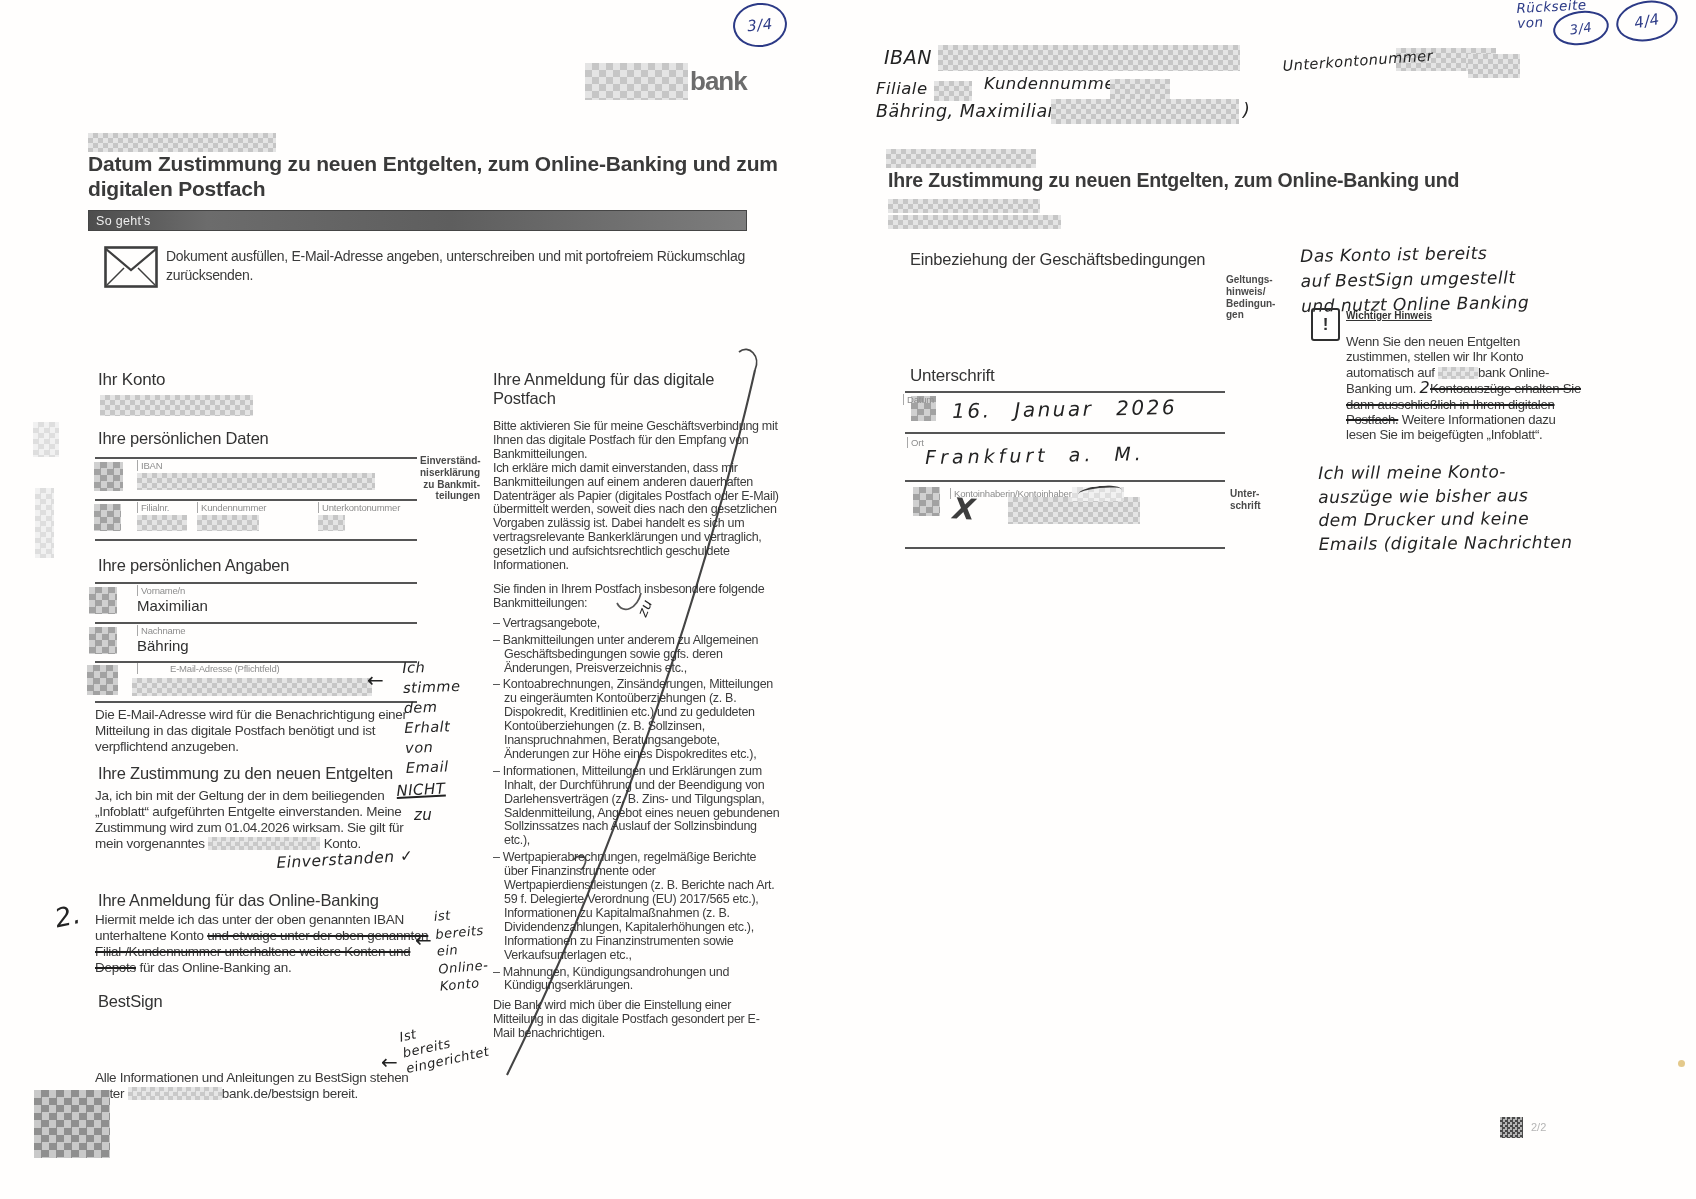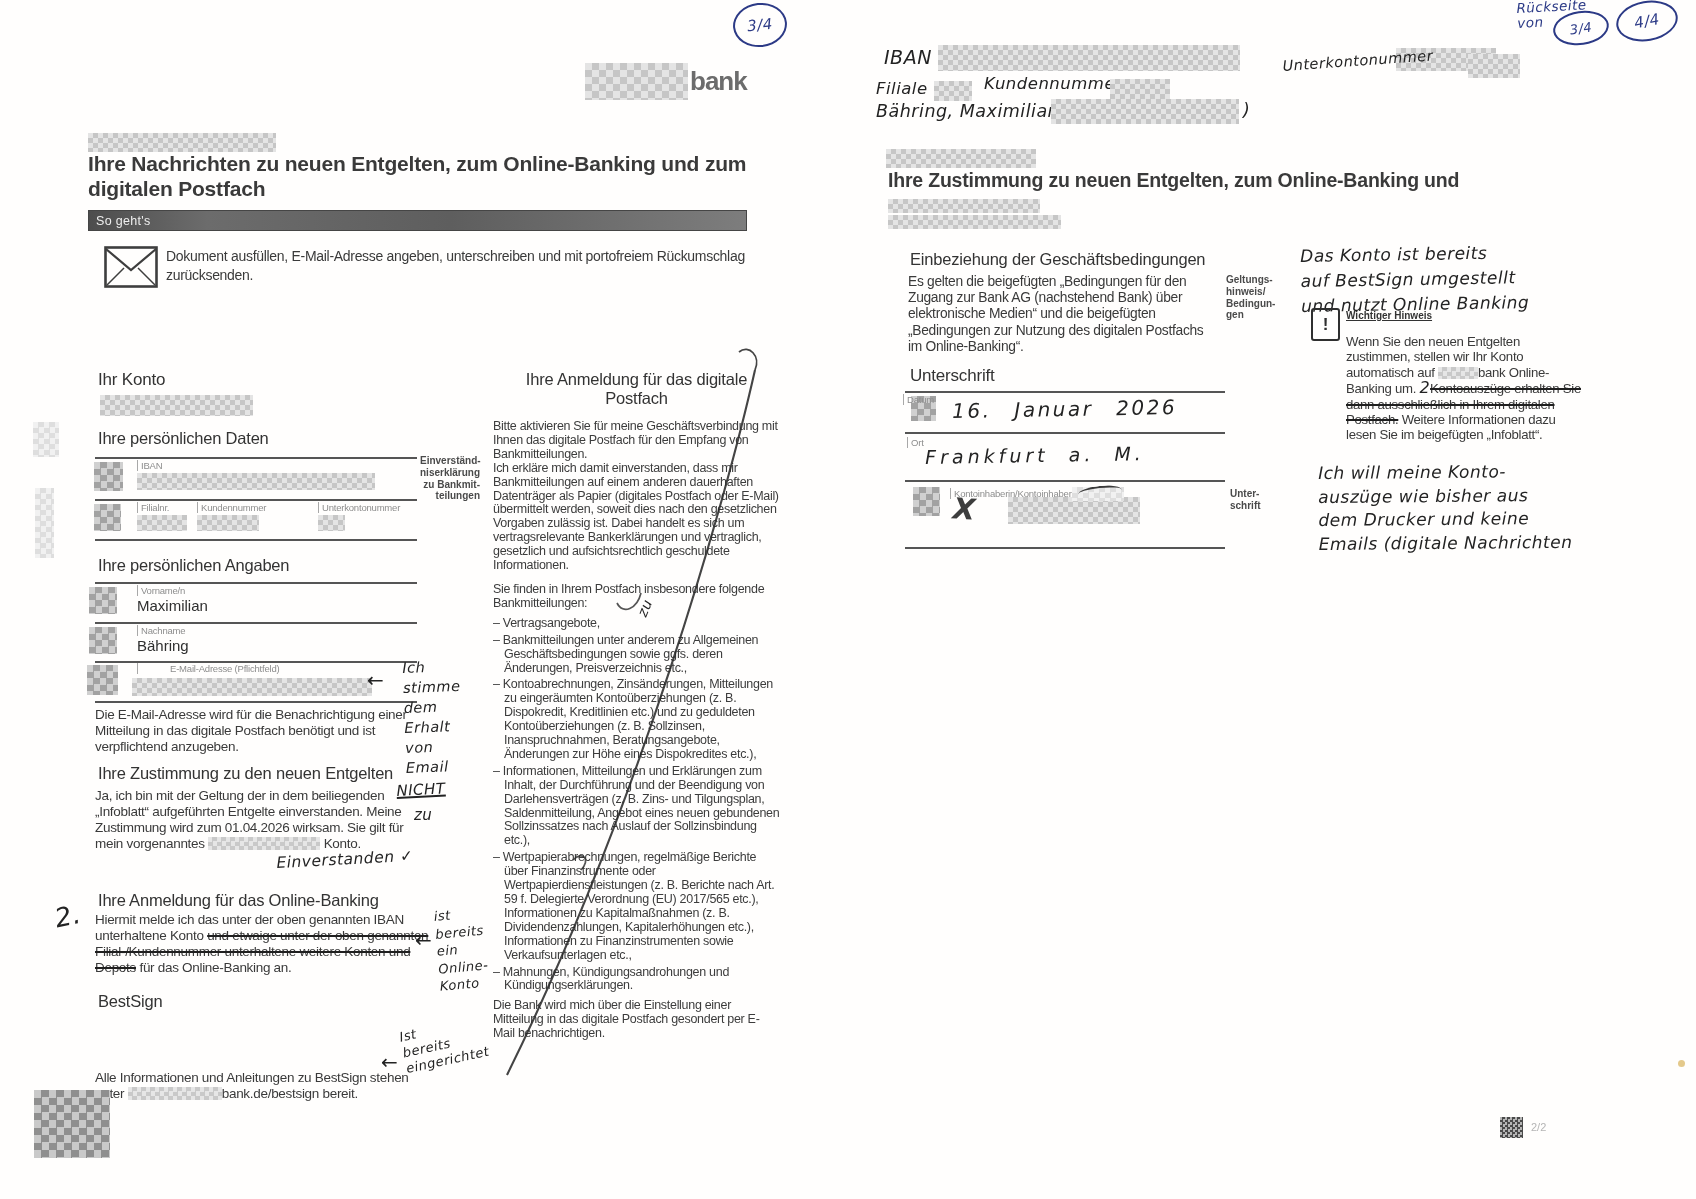--- a/index.html
+++ b/index.html
@@ -9,21 +9,21 @@
   
   .px{background:repeating-conic-gradient(#c6c6c6 0% 25%, #e4e4e4 0% 50%) 0 0/14px 14px;}
   .px.fine{background-size:10px 10px;}
   .px.box{background:repeating-conic-gradient(#a2a2a2 0% 25%, #d0d0d0 0% 50%) 0 0/13px 13px;}
   .px.faint{background:repeating-conic-gradient(#dedede 0% 25%, #f1f1f1 0% 50%) 0 0/11px 11px;}
   .px.big{background:repeating-conic-gradient(#8f8f8f 0% 25%, #c9c9c9 0% 50%) 0 0/15px 15px;}
   .px.dark{background:repeating-conic-gradient(#4a4a4a 0% 25%, #b5b5b5 0% 50%) 0 0/5px 5px;}
   .pxi{display:inline-block;vertical-align:-2px;background:repeating-conic-gradient(#c9c9c9 0% 25%, #e6e6e6 0% 50%) 0 0/9px 9px;}
   
   .ttl{font-weight:bold;font-size:21px;line-height:24.5px;color:#3a3a3a;letter-spacing:-0.2px;}
-  .hd{font-size:16.5px;color:#333;letter-spacing:-0.2px;text-align:center;}
+  .hd{font-size:16.5px;color:#333;letter-spacing:-0.2px;}
   .bd{font-size:13.5px;line-height:16px;color:#3a3a3a;letter-spacing:-0.3px;}
   .bd2{font-size:12.5px;line-height:13.9px;color:#3c3c3c;letter-spacing:-0.3px;}
   .lbl{font-size:9.5px;color:#8d8d8d;border-left:1px solid #a8a8a8;padding-left:3px;letter-spacing:-0.2px;white-space:nowrap;}
   .mlabel{font-weight:bold;font-size:10px;line-height:11.8px;color:#4a4a4a;white-space:pre-line;}
   .hline{position:absolute;height:1.6px;background:#555;}
   .strike{text-decoration:line-through;text-decoration-thickness:2px;text-decoration-color:#1f1f1f;}
   .bar{background:linear-gradient(90deg,#4d4d4d,#6c6c6c 18%,#5e5e5e 55%,#7d7d7d);color:#efefef;
        font-size:12.5px;padding:3px 0 0 7px;letter-spacing:0.3px;box-sizing:border-box;border:1px solid #454545;}
   
   .hw{font-family:"DejaVu Sans",sans-serif;font-style:italic;color:#232323;letter-spacing:0.5px;}
@@ -41,21 +41,21 @@
 
   <div class="abs circ" style="left:733px;top:3px;width:50px;height:40px;transform:rotate(-6deg);">
     <span class="hw hwb" style="font-size:15px;">3/4</span>
   </div>
 
   <div class="abs px" style="left:585px;top:63px;width:103px;height:37px;"></div>
   <div class="abs" style="left:690px;top:66px;font-size:26px;font-weight:bold;color:#6c6c6c;letter-spacing:-1px;">bank</div>
 
   <div class="abs px fine" style="left:88px;top:133px;width:188px;height:19px;"></div>
 
-  <div class="abs ttl" style="left:88px;top:152px;width:690px;">Ihre Nachrichten zu neuen Entgelten, zum Online-Banking und zum digitalen Postfach</div>
+  <div class="abs ttl" style="left:88px;top:152px;width:690px;">Datum Zustimmung zu neuen Entgelten, zum Online-Banking und zum digitalen Postfach</div>
 
   <div class="abs bar" style="left:88px;top:210px;width:659px;height:21px;">So geht's</div>
 
   <div class="abs" style="left:104px;top:246px;">
     <svg width="54" height="42" viewBox="0 0 54 42">
       <rect x="1.5" y="1.5" width="51" height="39" fill="none" stroke="#3e3e3e" stroke-width="2.6"></rect>
       <path d="M2,3 L27,24 L52,3" fill="none" stroke="#3e3e3e" stroke-width="2.2"></path>
       <path d="M3,39 L20,22 M51,39 L34,22" fill="none" stroke="#3e3e3e" stroke-width="1.5"></path>
     </svg>
   </div>
@@ -195,21 +195,20 @@
   <div class="abs hw" style="left:876px;top:101px;font-size:17.5px;">Bähring, Maximilian (</div>
   <div class="abs px fine" style="left:1051px;top:99px;width:188px;height:25px;"></div>
   <div class="abs hw" style="left:1243px;top:100px;font-size:17.5px;">)</div>
 
   <div class="abs px fine" style="left:886px;top:149px;width:150px;height:19px;"></div>
   <div class="abs ttl" style="left:888px;top:168px;font-size:19.5px;white-space:nowrap;">Ihre Zustimmung zu neuen Entgelten, zum Online-Banking und</div>
   <div class="abs px fine" style="left:888px;top:199px;width:152px;height:14px;"></div>
   <div class="abs px fine" style="left:888px;top:215px;width:173px;height:14px;"></div>
 
   <div class="abs hd" style="left:910px;top:250px;">Einbeziehung der Geschäftsbedingungen</div>
-  <div class="abs bd" style="left:908px;top:274px;width:310px;font-size:13.8px;line-height:16.2px;">Es gelten die beigefügten „Bedingungen für den Zugang zur Bank AG (nachstehend Bank) über elektronische Medien“ und die beigefügten „Bedingungen zur Nutzung des digitalen Postfachs im Online-Banking“.</div>
   <div class="abs mlabel" style="left:1226px;top:274px;width:64px;">Geltungs-
 hinweis/
 Bedingun-
 gen</div>
 
   <div class="abs hd" style="left:910px;top:366px;font-size:17px;">Unterschrift</div>
 
   <div class="hline" style="left:905px;top:391px;width:320px;"></div>
   <div class="abs px box" style="left:911px;top:396px;width:25px;height:25px;"></div>
   <div class="abs lbl" style="left:903px;top:394px;">Datum</div>

